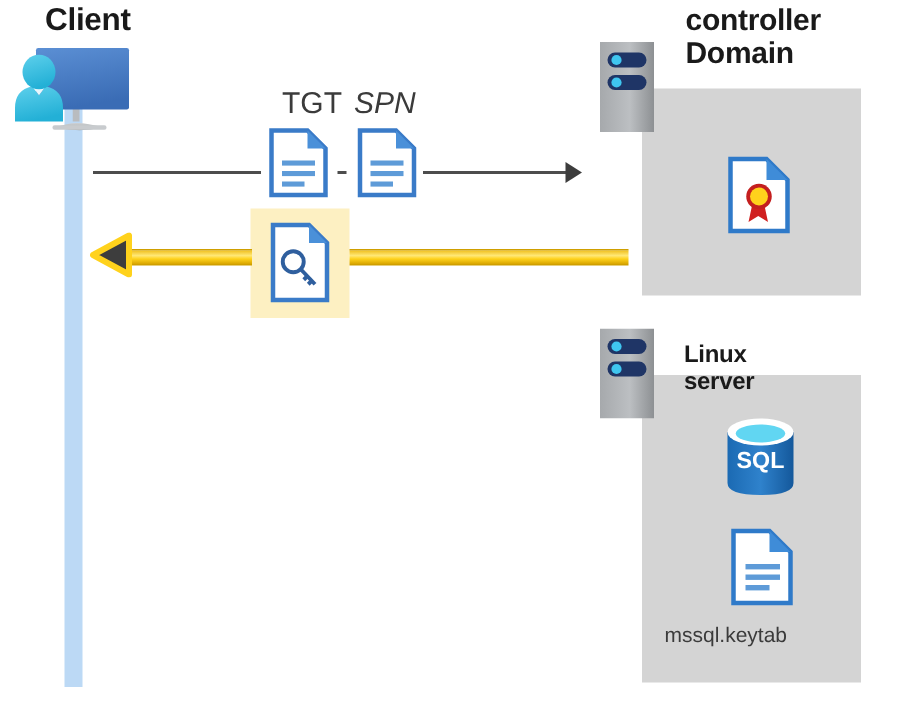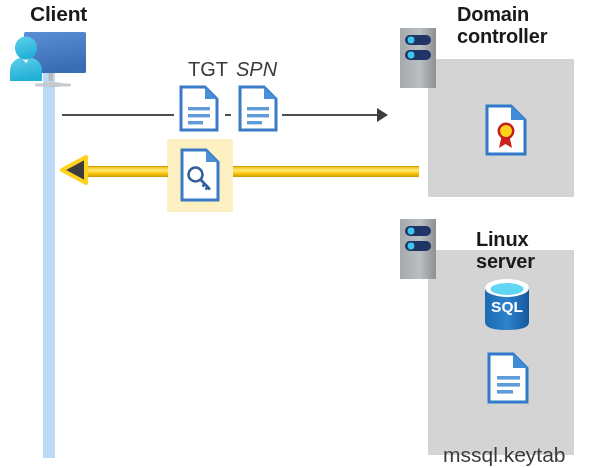--- a/index.html
+++ b/index.html
@@ -152,22 +152,22 @@
       <circle cx="15.5" cy="26.5" r="7"></circle>
       <path d="M20.5 31.5 L30 41.5"></path>
       <path d="M25 36 L22.5 38.5"></path>
       <path d="M28 39 L25.5 41.5"></path>
     </g>
   </svg>
 
   <div class="panel" style="left:428px;top:59px;width:146px;height:138px;"></div>
 
   <div class="title" style="left:457px;top:3px;font-size:20px;">
+    <div>controller</div>
     <div>Domain</div>
-    <div>controller</div>
   </div>
 
   <svg class="server" style="left:400px;top:28px;" width="36" height="60" viewBox="0 0 36 60" xmlns="http://www.w3.org/2000/svg">
     <defs>
       <linearGradient id="srvGrad" x1="0" y1="0" x2="1" y2="0">
         <stop offset="0" stop-color="#a6a9ac"></stop>
         <stop offset="0.55" stop-color="#bcbfc2"></stop>
         <stop offset="1" stop-color="#8d9093"></stop>
       </linearGradient>
     </defs>
@@ -181,21 +181,21 @@
   <svg class="docicon" style="left:485px;top:104px;" width="42" height="52" viewBox="0 0 42 52" xmlns="http://www.w3.org/2000/svg">
     <path d="M2 2 h24 l14 14 v34 h-38 z" fill="#ffffff" stroke="#2f7ac9" stroke-width="3"></path>
     <path d="M26 2 l14 14 h-14 z" fill="#3f8cd8"></path>
     <path d="M17 30 l-3 14 l6.5 -4 l6.5 4 l-3 -14 z" fill="#d02020"></path>
     <circle cx="21" cy="27" r="8.5" fill="#c41f1f"></circle>
     <circle cx="21" cy="27" r="6" fill="#ffd21c"></circle>
   </svg>
 
   <div class="panel" style="left:428px;top:250px;width:146px;height:205px;"></div>
 
-  <div class="title" style="left:456px;top:228px;font-size:20px;margin-left:20px;">Linux server</div>
+  <div class="title" style="left:456px;top:228px;font-size:16px;">Linux server</div>
 
   <svg class="server" style="left:400px;top:219px;" width="36" height="60" viewBox="0 0 36 60" xmlns="http://www.w3.org/2000/svg">
     <rect x="0" y="0" width="36" height="60" fill="url(#srvGrad)"></rect>
     <rect x="5" y="7" width="26" height="10" rx="5" fill="#1f3566"></rect>
     <circle cx="11" cy="12" r="3.4" fill="#3fc6f0"></circle>
     <rect x="5" y="22" width="26" height="10" rx="5" fill="#1f3566"></rect>
     <circle cx="11" cy="27" r="3.4" fill="#3fc6f0"></circle>
   </svg>
 
   <svg class="docicon" style="left:481px;top:277px;" width="52" height="56" viewBox="0 0 52 56" xmlns="http://www.w3.org/2000/svg">
@@ -213,15 +213,15 @@
   </svg>
 
   <svg class="docicon" style="left:487px;top:352px;" width="42" height="52" viewBox="0 0 42 52" xmlns="http://www.w3.org/2000/svg">
     <path d="M2 2 h24 l14 14 v34 h-38 z" fill="#ffffff" stroke="#2f7ac9" stroke-width="3"></path>
     <path d="M26 2 l14 14 h-14 z" fill="#3f8cd8"></path>
     <rect x="10" y="24" width="23" height="3.6" fill="#5e9bd8"></rect>
     <rect x="10" y="31" width="23" height="3.6" fill="#5e9bd8"></rect>
     <rect x="10" y="38" width="16" height="3.6" fill="#5e9bd8"></rect>
   </svg>
 
-  <div class="caption" style="left:443px;top:416px;font-size:21px;color:#3b3b3b;margin-top:27px;">mssql.keytab</div>
+  <div class="caption" style="left:443px;top:416px;font-size:14px;color:#3b3b3b;">mssql.keytab</div>
 
 </div>
 
 </body></html>

